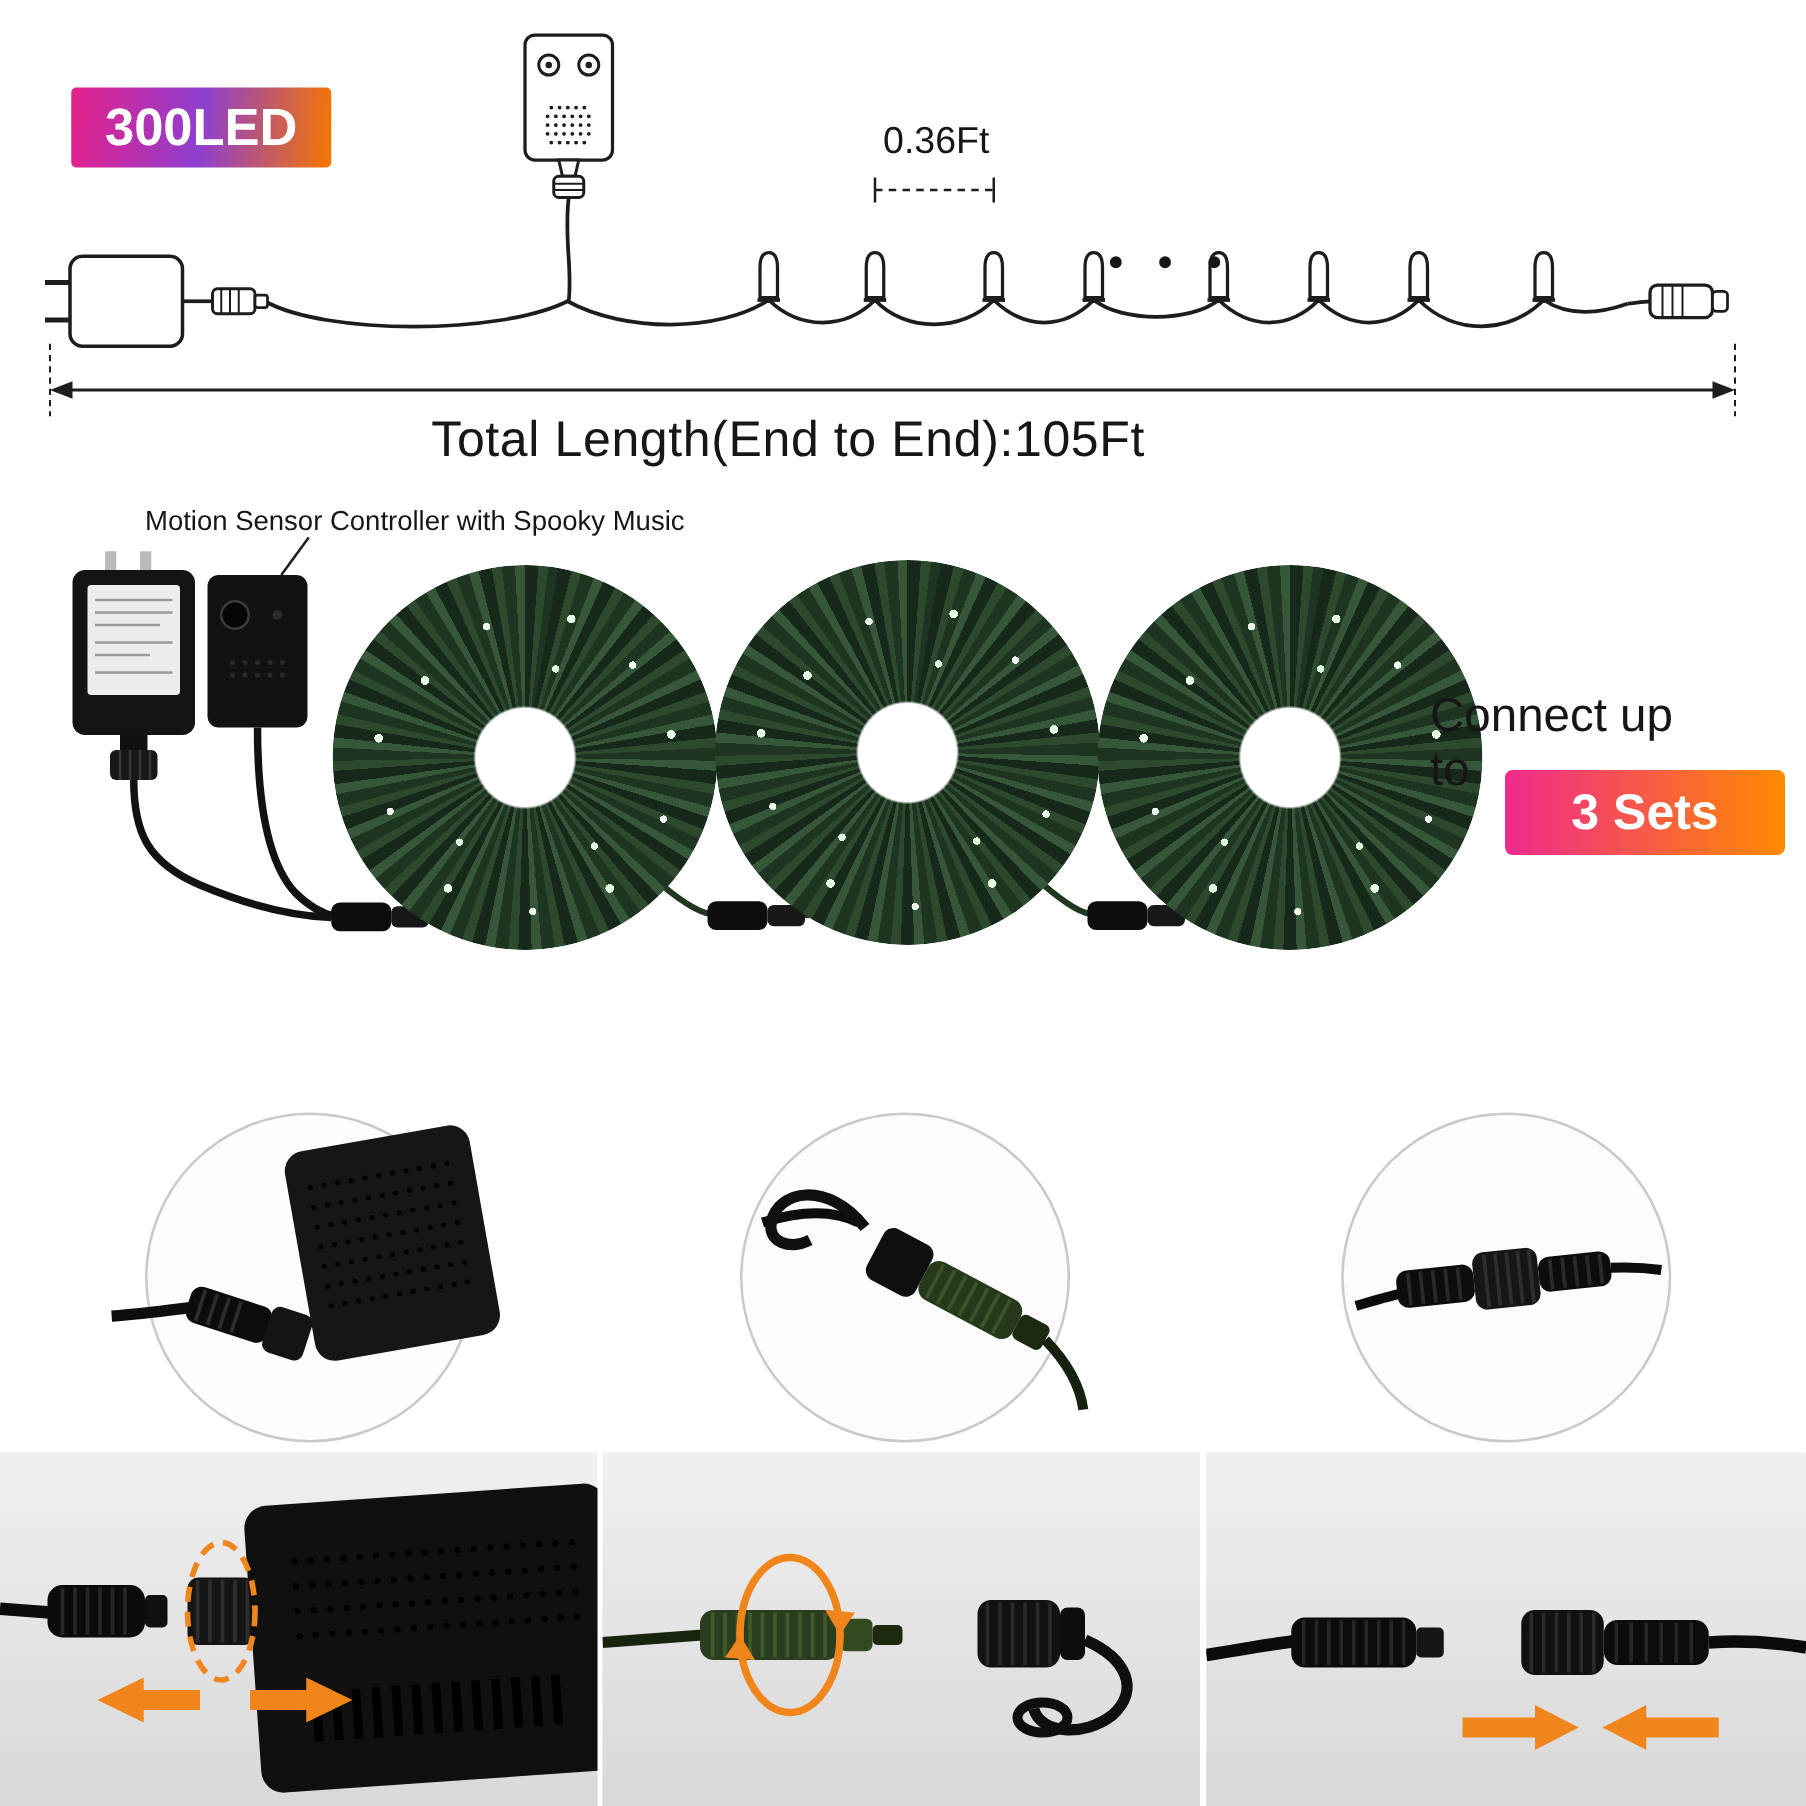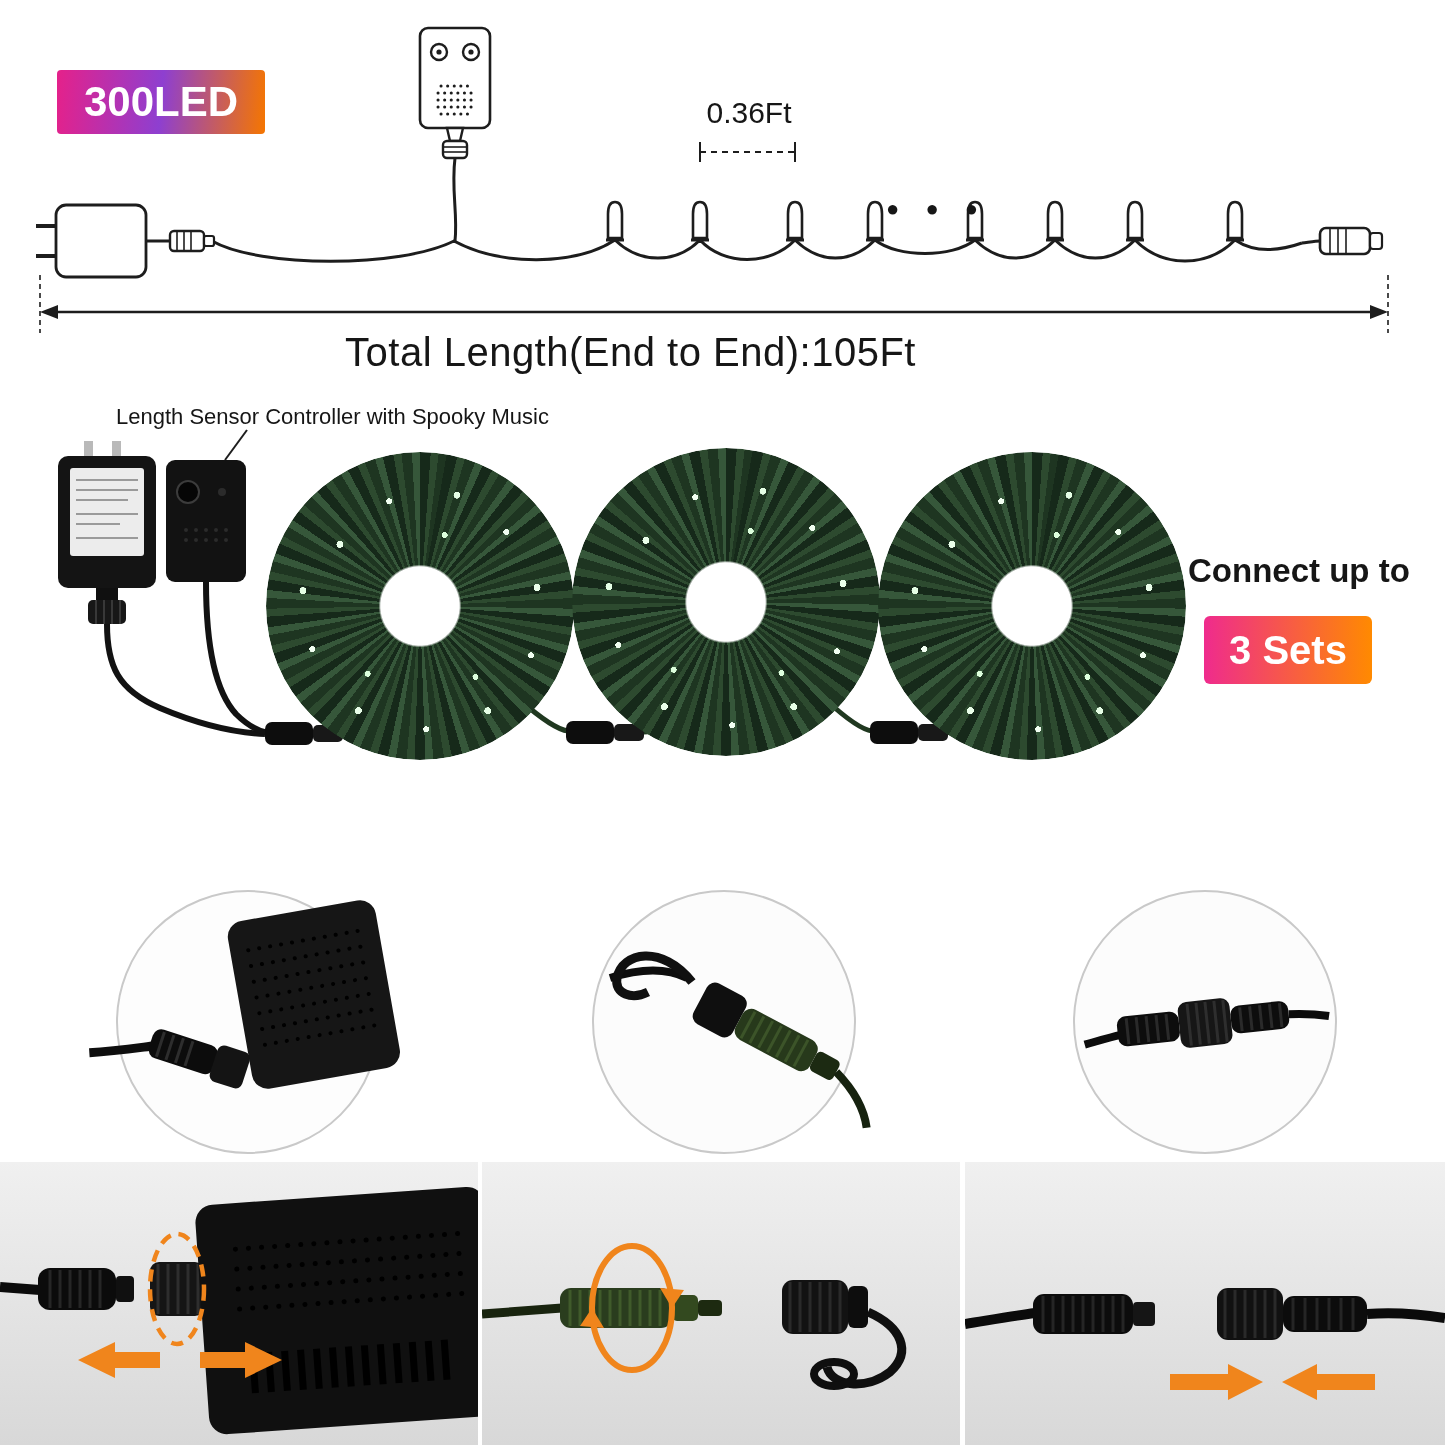--- a/index.html
+++ b/index.html
@@ -8,22 +8,22 @@
   .canvas{position:relative;width:1445px;height:1445px;background:#fff;overflow:hidden}
   .abs{position:absolute}
 
   #led-badge{left:57px;top:70px;width:208px;height:64px;display:flex;align-items:center;justify-content:center;
     color:#fff;font-size:42px;font-weight:bold;border-radius:4px;
     background:linear-gradient(95deg,var(--badge_gradient,#e5218a,#8e3fd0,#f57600));}
   #spacing-label{left:688px;top:96px;width:122px;text-align:center;font-size:30px}
   #string-dots{left:886px;top:196px;font-size:22px;letter-spacing:10px;font-weight:bold}
   #total-length{left:0;top:330px;width:1261px;text-align:center;font-size:40px;letter-spacing:.5px}
   #motion-label{left:116px;top:404px;font-size:22px}
-  #connect-text{left:1188px;top:552px;width:230px;font-size:33px;font-weight:bold}
-  #sets-badge{left:1204px;top:616px;width:168px;height:68px;display:flex;align-items:center;justify-content:center;
+  #connect-text{left:1144px;top:552px;width:230px;font-size:38px;font-weight:normal}
+  #sets-badge{left:1204px;top:616px;width:224px;height:68px;display:flex;align-items:center;justify-content:center;
     color:#fff;font-size:40px;font-weight:bold;border-radius:6px;
     background:linear-gradient(90deg,var(--sets_gradient,#ef2b8d,#ff8a00));}
   #steps-banner{left:0;top:790px;width:1445px;height:92px;display:flex;align-items:center;justify-content:center;
     color:#fff;font-size:58px;font-weight:800;letter-spacing:1px;
     background:linear-gradient(90deg,var(--banner_gradient,#8e2de2 0%,#d6218e 35%,#f43b47 65%,#ff9100 100%));}
 
   .coil{position:absolute;width:308px;height:308px;border-radius:50%;
     background:repeating-conic-gradient(from 10deg,#16291a 0deg 4deg,#2d4a2f 4deg 7deg,#1e3521 7deg 11deg,#36573a 11deg 14deg);
     -webkit-mask:radial-gradient(circle,transparent 0 18%,#000 19% 97%,transparent 98%);
     mask:radial-gradient(circle,transparent 0 18%,#000 19% 97%,transparent 98%);}
@@ -199,21 +199,21 @@
   </svg>
 
   <div class="coil" id="coil-1"></div>
   <div class="coil" id="coil-2"></div>
   <div class="coil" id="coil-3"></div>
 
   <div class="abs" id="led-badge">300LED</div>
   <div class="abs" id="spacing-label">0.36Ft</div>
   <div class="abs" id="string-dots">● ● ●</div>
   <div class="abs" id="total-length">Total Length(End to End):105Ft</div>
-  <div class="abs" id="motion-label">Length Sensor Controller with Spooky Music</div>
+  <div class="abs" id="motion-label">Motion Sensor Controller with Spooky Music</div>
   <div class="abs" id="connect-text">Connect up to</div>
   <div class="abs" id="sets-badge">3 Sets</div>
 
   <div class="abs photo-white" style="left:0;top:882px;width:478px;height:278px">
     <svg width="478" height="278" viewBox="0 0 478 278">
       <circle cx="248" cy="140" r="131" fill="#fdfdfd" stroke="#c9c9c9" stroke-width="2"></circle>
       <g transform="rotate(-10 300 120)">
         <rect x="240" y="30" width="150" height="170" rx="16" fill="#161616"></rect>
         <g stroke="#000" stroke-width="4" stroke-linecap="round" stroke-dasharray="0.1,11">
           <line x1="258" y1="60" x2="372" y2="60"></line>

